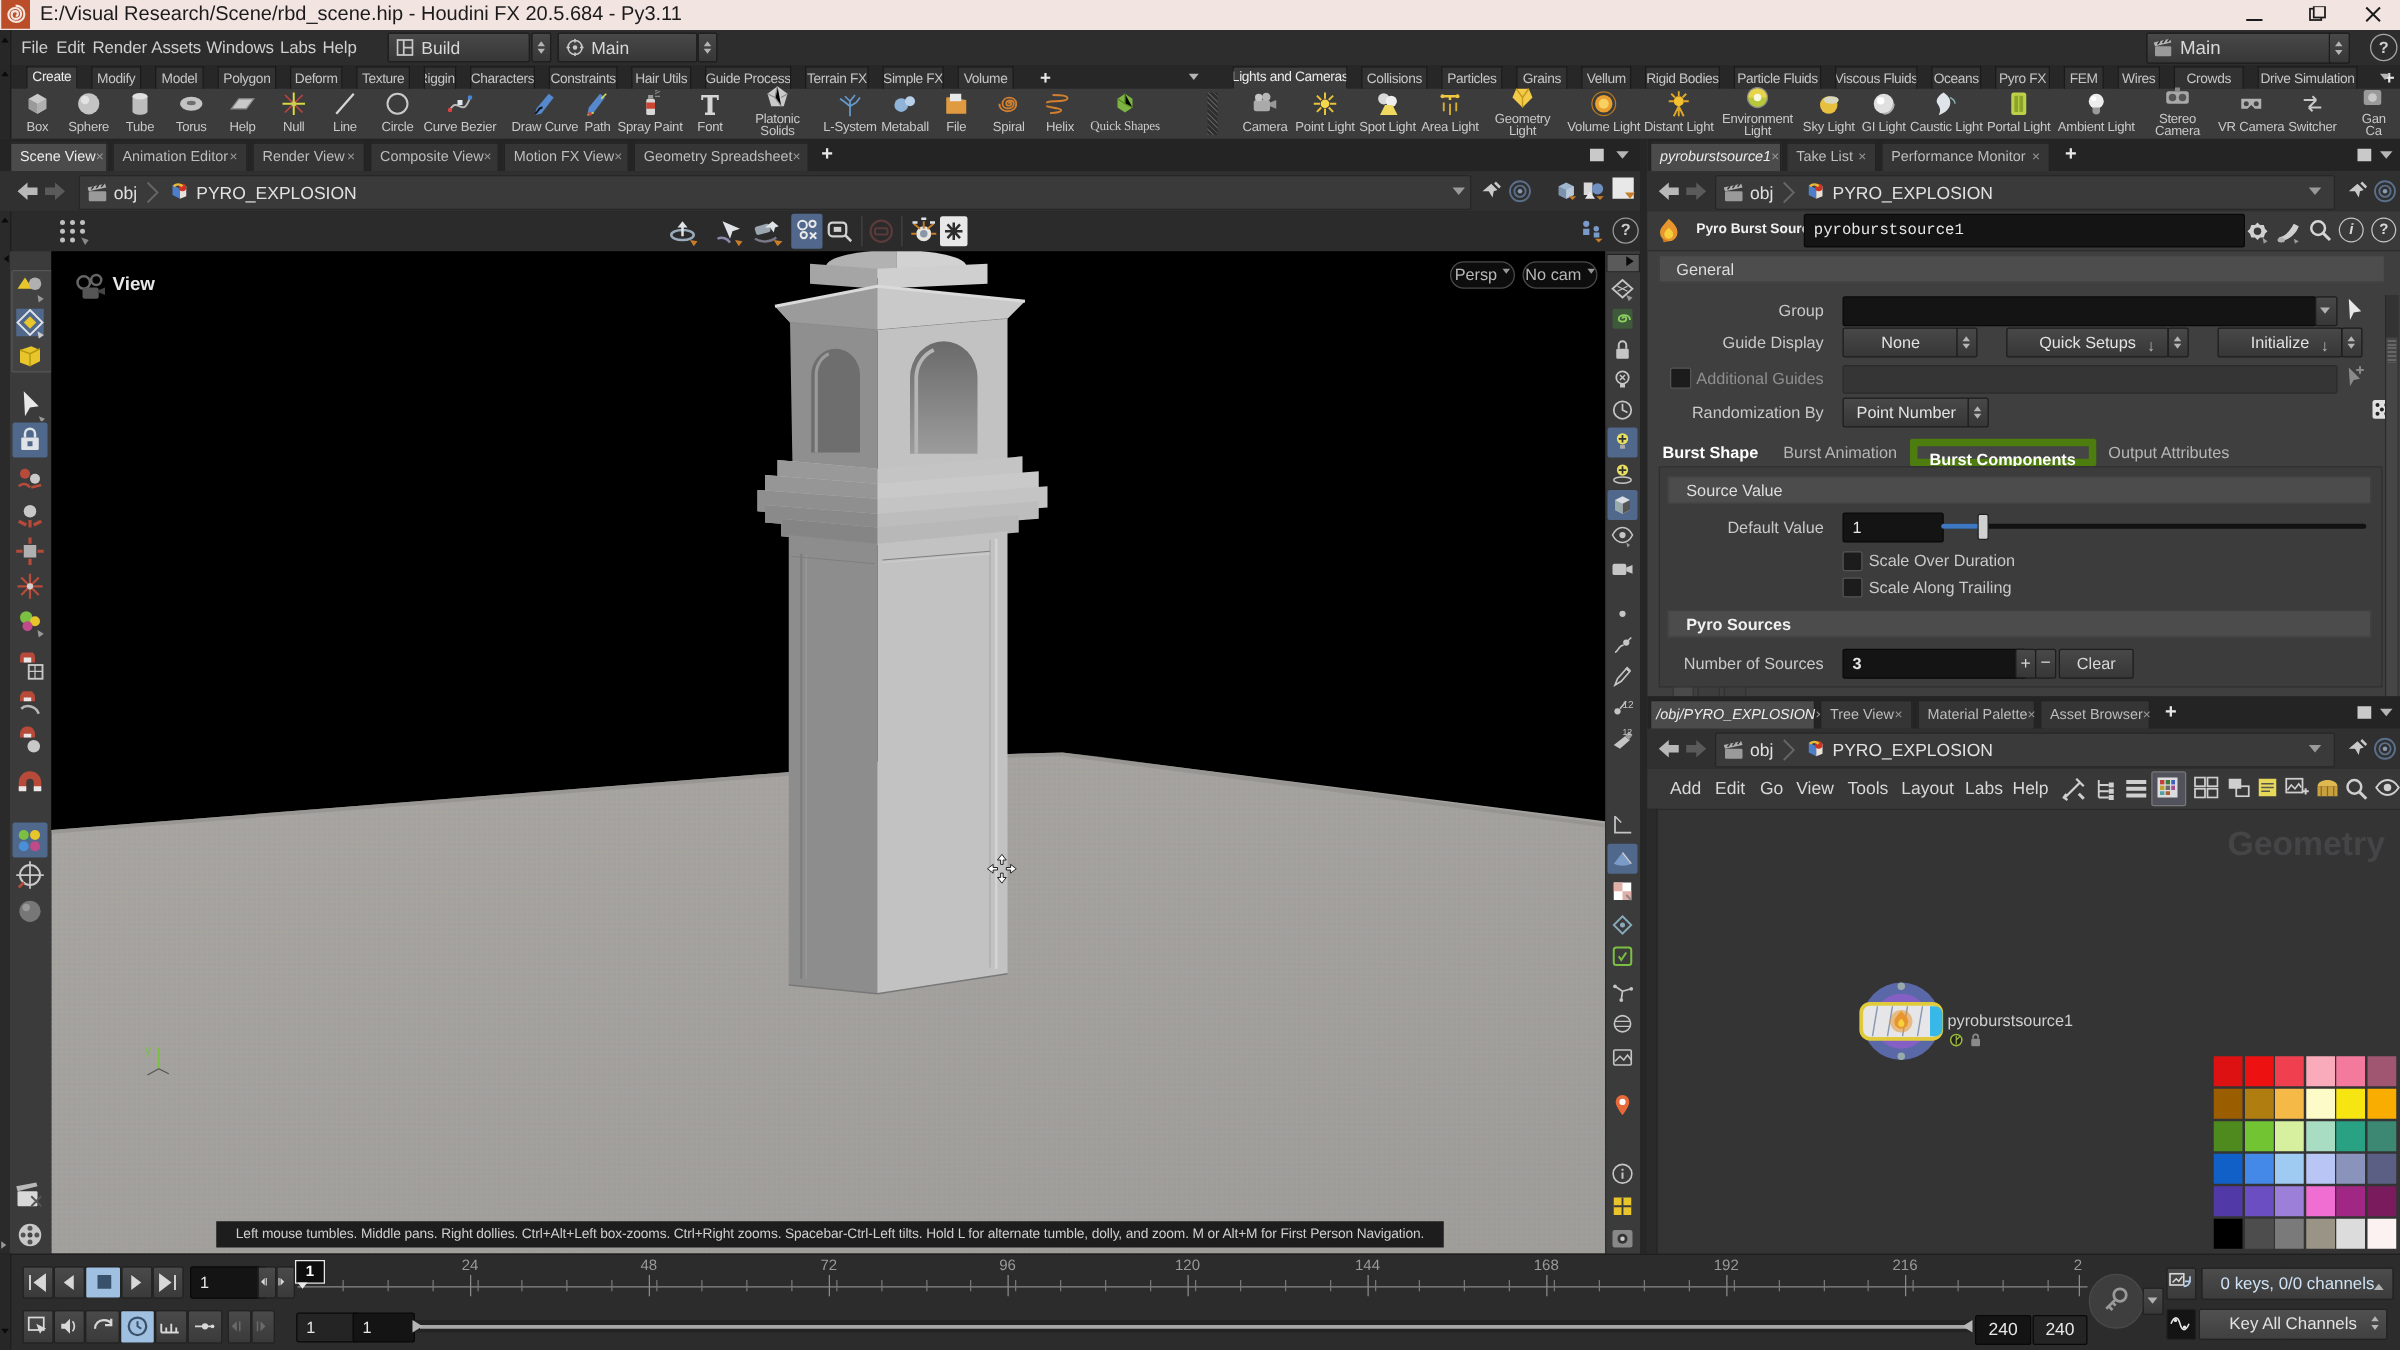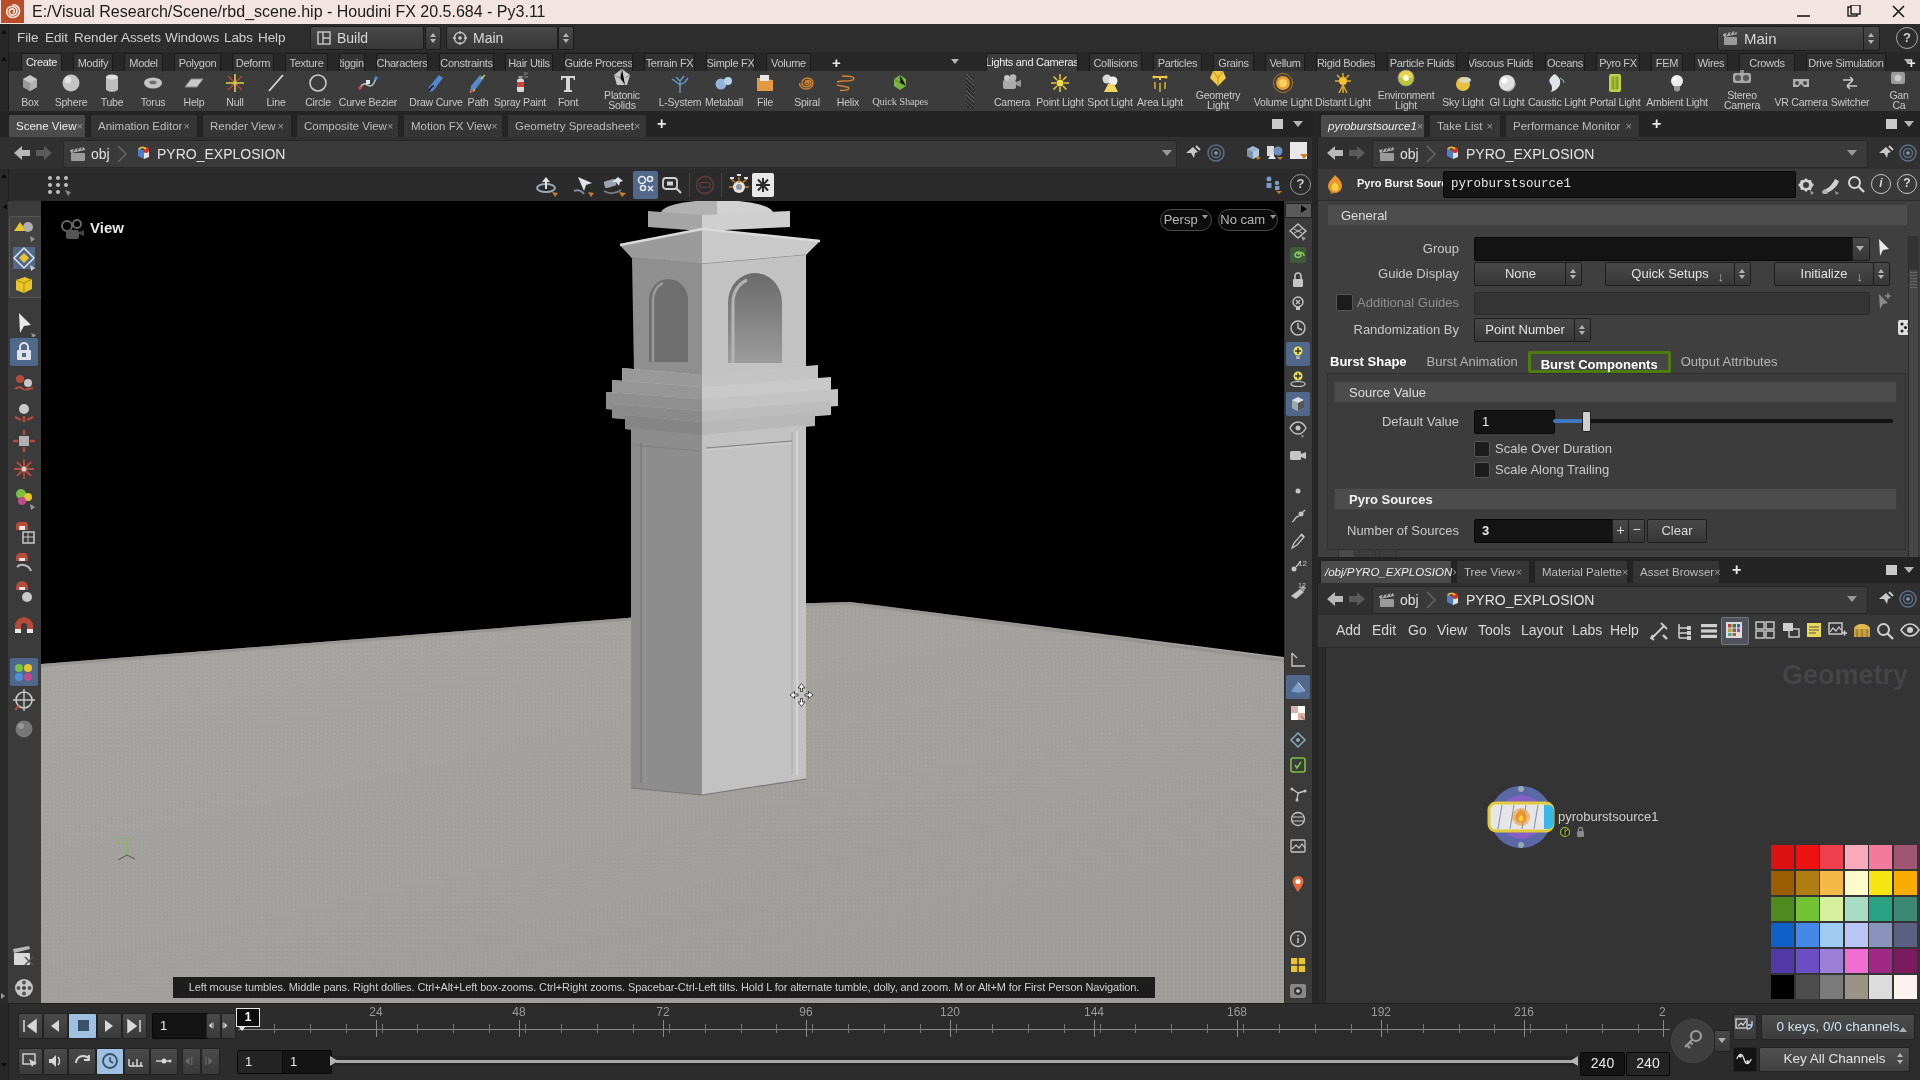--- a/index.html
+++ b/index.html
@@ -973,21 +973,21 @@
       <rect x="1" y="1" width="15" height="15" rx="2" fill="#e0e0e0"></rect>
       <circle cx="5" cy="5" r="1.6" fill="#222"></circle>
       <circle cx="12" cy="5" r="1.6" fill="#222"></circle>
       <circle cx="8.5" cy="8.5" r="1.6" fill="#222"></circle>
       <circle cx="5" cy="12" r="1.6" fill="#222"></circle>
       <circle cx="12" cy="12" r="1.6" fill="#222"></circle>
     </svg>
     <div class="abs" style="left:1320px;top:351px;height:22px;display:flex;font-size:13px;color:#b5b5b5;">
  <div style="padding:3px 10px;font-weight:bold;color:#fff;">Burst Shape</div>
  <div style="padding:3px 10px;">Burst Animation</div>
- <div style="padding:3px 10px;font-weight:bold;color:#fff;border:3px solid #4d7c0f;background:#454545;border-radius:2px;">Burst Components</div>
+ <div style="padding:3px 10px;font-weight:bold;color:#fff;border:6px solid #4d7c0f;background:#454545;border-radius:2px;">Burst Components</div>
  <div style="padding:3px 10px;">Output Attributes</div>
 </div>
     <div class="abs" style="left:1327px;top:373px;width:577px;height:175px;background:#3c3c3c;border:1px solid #303030;"></div>
     <div class="abs" style="left:1334px;top:381px;width:563px;height:22px;background:#4c4c4c;border:1px solid #404040;color:#dedede;font-size:13px;line-height:21px;padding-left:14px;box-sizing:border-box;">Source Value</div>
     <div class="abs" style="left:1259px;top:414px;width:200px;text-align:right;color:#c9c9c9;font-size:13px;">Default Value</div>
     <div class="abs blk" style="left:1474px;top:410px;width:72px;height:22px;font-size:13px;line-height:21px;padding-left:7px;">1</div>
     <div class="abs" style="left:1553px;top:419px;width:340px;height:4px;background:#111;border-radius:2px;"></div>
 <div class="abs" style="left:1553px;top:419px;width:32px;height:4px;background:#3d78c0;border-radius:2px;"></div>
 <div class="abs" style="left:1582px;top:411px;width:7px;height:19px;background:#d0d0d0;border:1px solid #222;border-radius:2px;"></div>
     <div class="abs" style="left:1474px;top:441px;width:14px;height:14px;background:#1c1c1c;border:1px solid #555;border-radius:2px;"></div>

